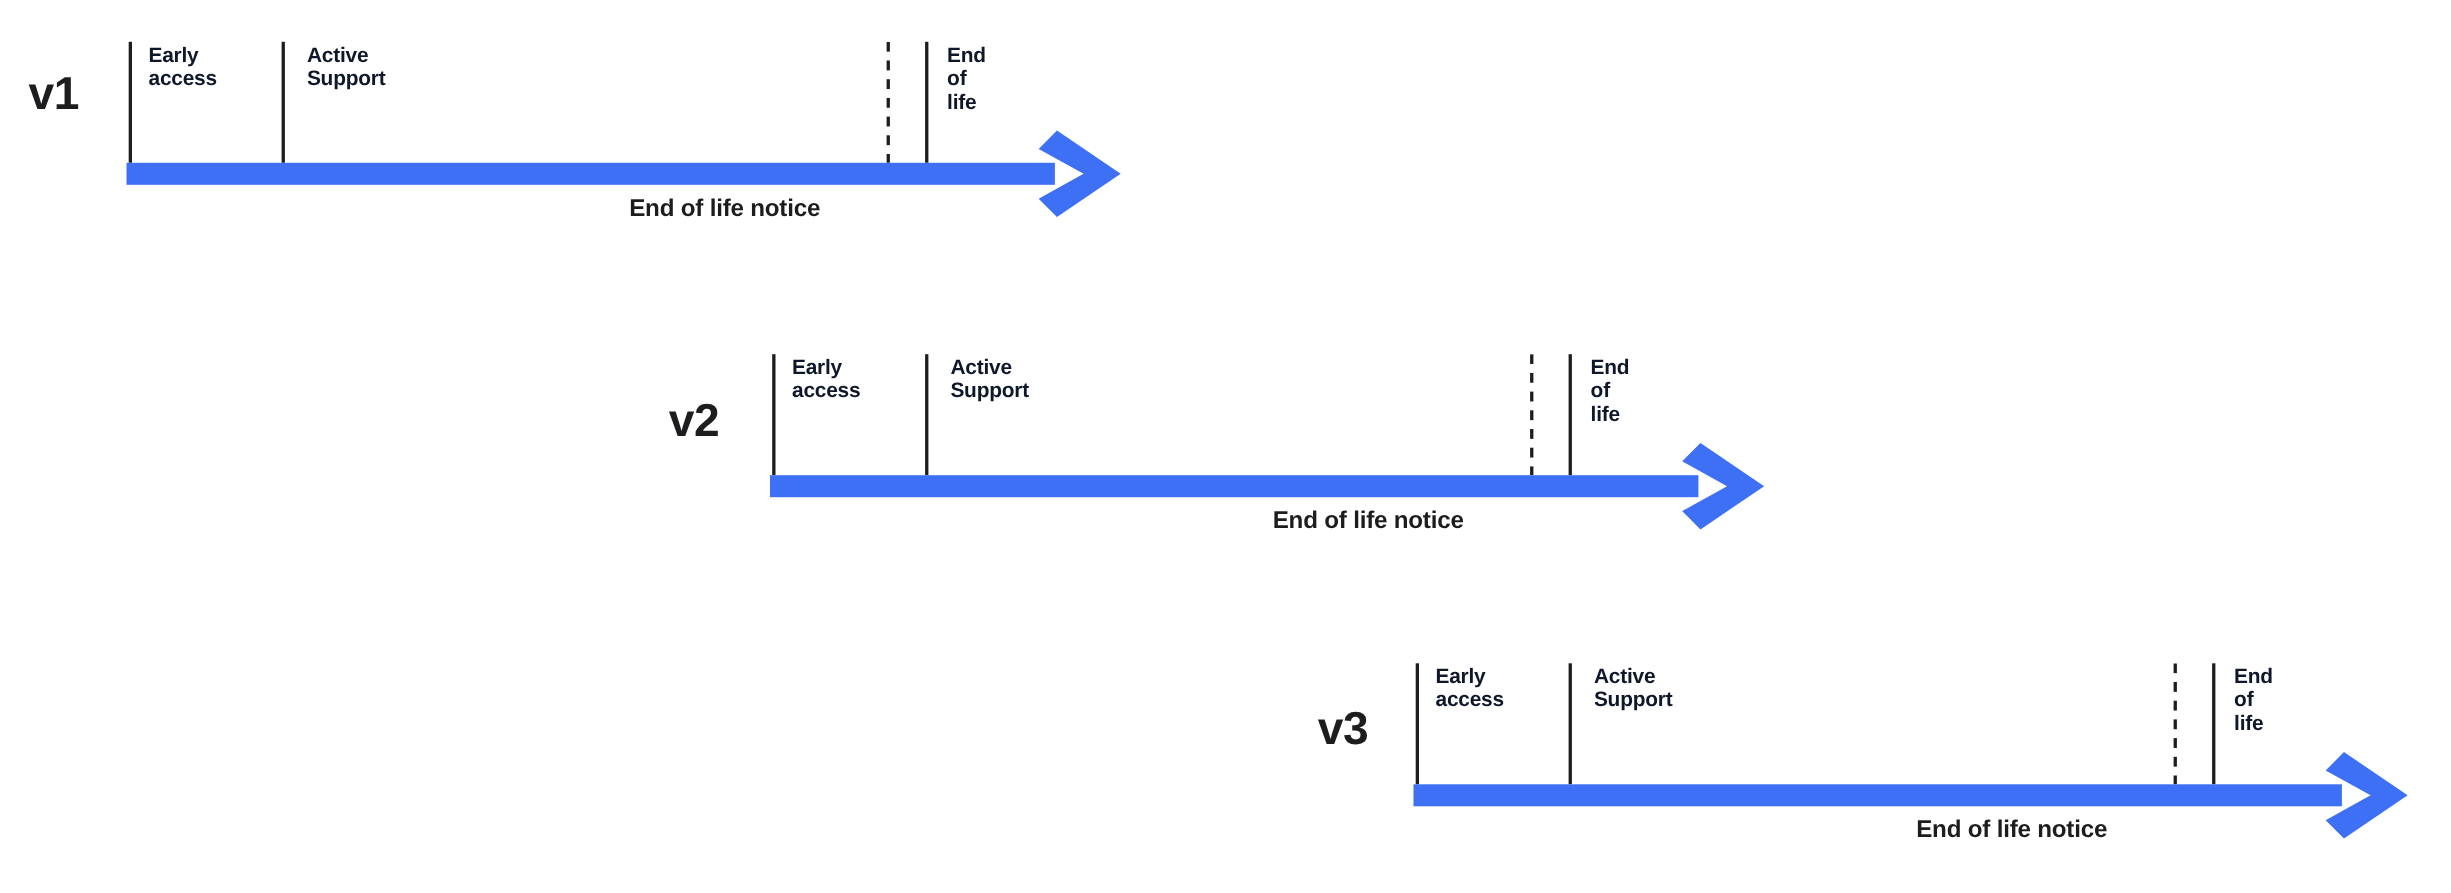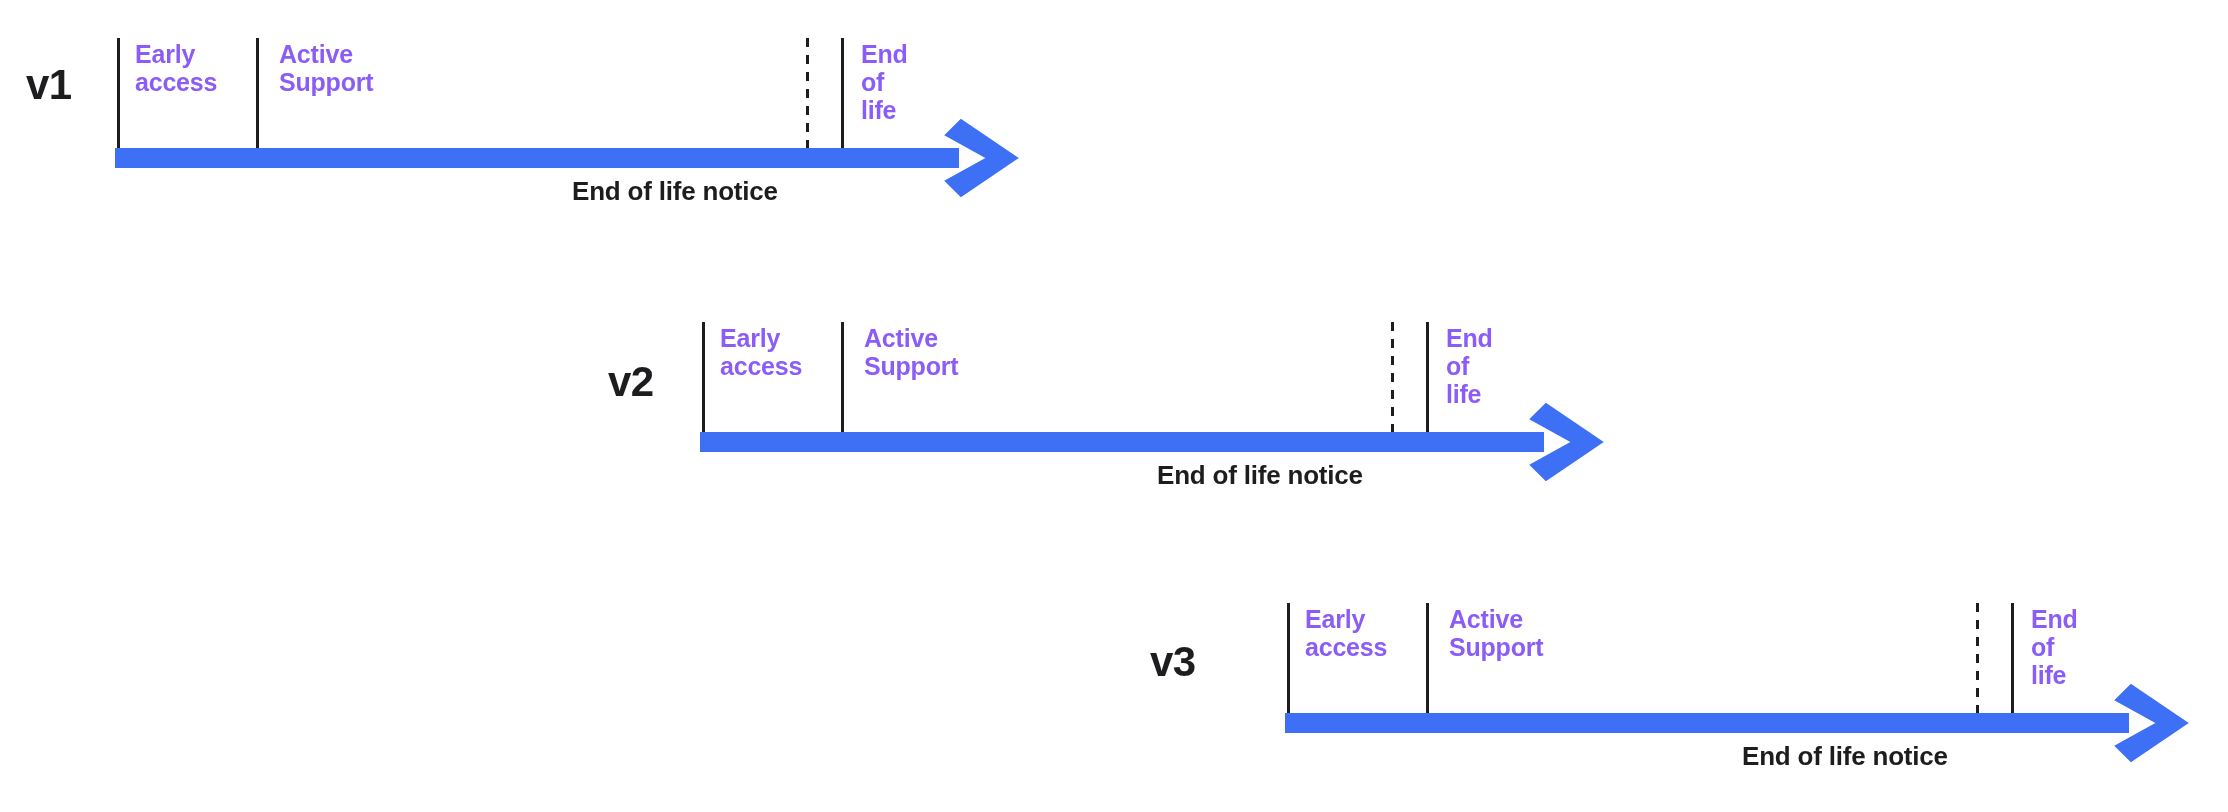--- a/index.html
+++ b/index.html
@@ -56,32 +56,32 @@
       rgba(255,255,255,0) 9px,
       rgba(255,255,255,0) 17px
     );
     background-size: 3px 17px;
     background-repeat: repeat-y;
   }
 
   
   .phase-label {
     position: absolute;
-    font-size: 25px;
+    font-size: 19px;
     font-weight: 700;
-    color: #8b5cf6;
+    color: #0f172a;
     line-height: 1.12;
     letter-spacing: -0.2px;
     white-space: pre-line;
   }
 
   
   .notice-label {
     position: absolute;
-    font-size: 26px;
+    font-size: 22px;
     font-weight: 700;
     color: #1d1d1f;
     line-height: 1;
     letter-spacing: -0.2px;
     white-space: nowrap;
   }
 
   
   .arrow-svg {
     position: absolute;
@@ -119,21 +119,21 @@
       <div class="divider" style="left: 1426px; top: 322px; height: 110px;"></div>
       <div class="phase-label" style="left: 1446px; top: 324px;">End of life</div>
       <div class="divider-dashed" style="left: 1391px; top: 322px; height: 110px;"></div>
       <svg class="arrow-svg" width="908" height="88" viewBox="0 0 908 88" style="left: 700px; top: 398px;">
         <rect x="0" y="34" width="844" height="20" fill="#3E70F6"></rect>
         <path d="M 846 6 L 902 44 L 846 82 L 830.88 66.88 L 872.18 44 L 830.88 21.119999999999997 Z" fill="#3E70F6" stroke="#3E70F6" stroke-width="2" stroke-linejoin="miter"></path>
       </svg>
       <div class="notice-label" style="left: 1157px; top: 462px;">End of life notice</div>
     </div>
     <div class="timeline">
-      <div class="version-label" style="left: 1150px; top: 641px; text-align: center;">v3</div>
+      <div class="version-label" style="left: 1198px; top: 641px; text-align: center;">v3</div>
       <div class="divider" style="left: 1287px; top: 603px; height: 110px;"></div>
       <div class="phase-label" style="left: 1305px; top: 605px;">Early
 access</div>
       <div class="divider" style="left: 1426px; top: 603px; height: 110px;"></div>
       <div class="phase-label" style="left: 1449px; top: 605px;">Active Support</div>
       <div class="divider" style="left: 2011px; top: 603px; height: 110px;"></div>
       <div class="phase-label" style="left: 2031px; top: 605px;">End of life</div>
       <div class="divider-dashed" style="left: 1976px; top: 603px; height: 110px;"></div>
       <svg class="arrow-svg" width="908" height="88" viewBox="0 0 908 88" style="left: 1285px; top: 679px;">
         <rect x="0" y="34" width="844" height="20" fill="#3E70F6"></rect>

